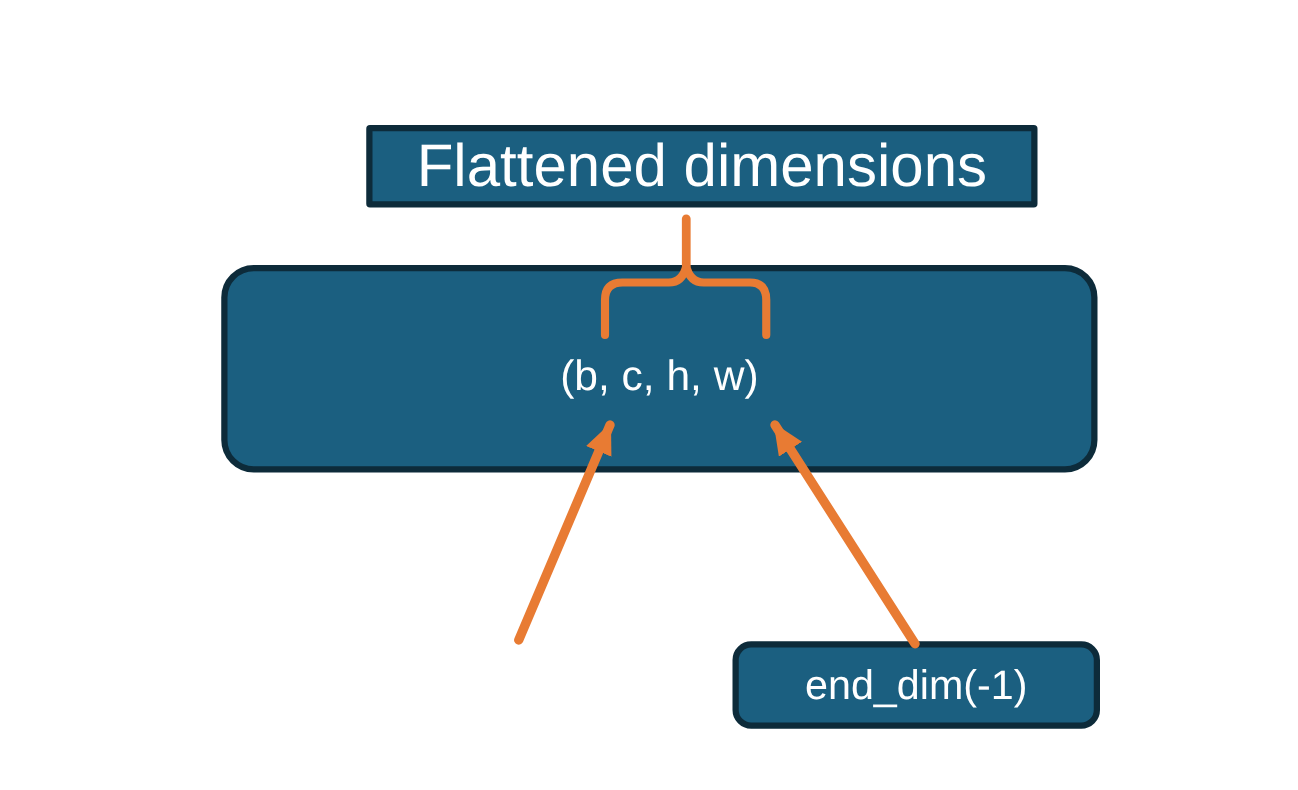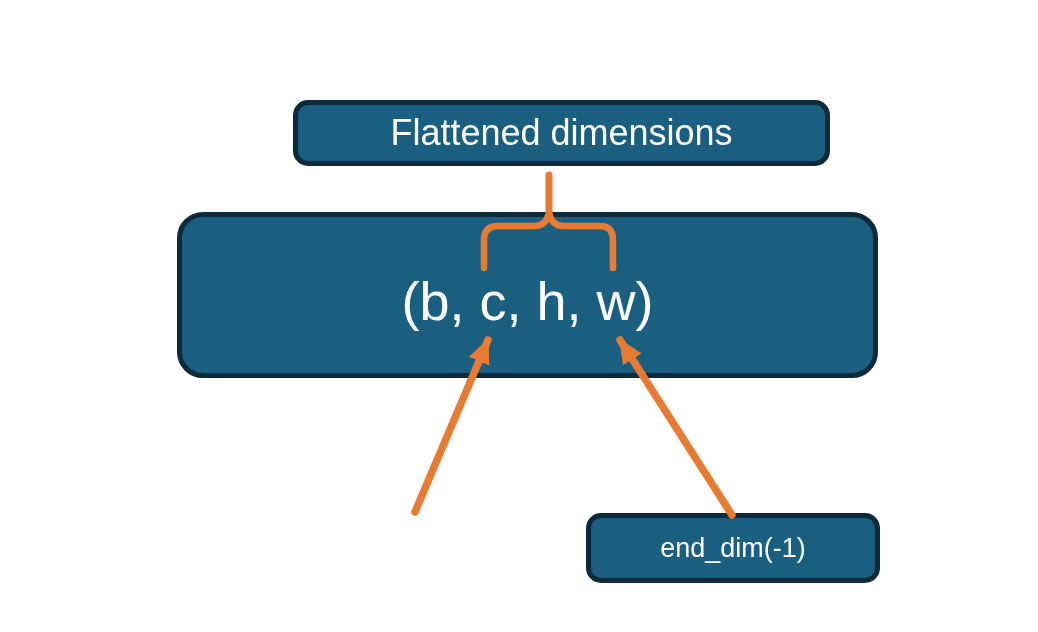--- a/index.html
+++ b/index.html
@@ -22,41 +22,41 @@
     border: 5px solid var(--box-border, #0D2B3A);
     color: var(--text, #ffffff);
     display: flex;
     align-items: center;
     justify-content: center;
     z-index: 1;
   }
   .title-box {
     left: 293px; top: 100px;
     width: 537px; height: 66px;
-    border-radius: 15px;
-    font-size: 36px;
+    border-radius: 3px;
+    font-size: 48px;
   }
   .tensor-box {
     left: 177px; top: 212px;
     width: 701px; height: 166px;
     border-radius: 26px;
-    font-size: 54px;
+    font-size: 34px;
     padding-top: 12px;
   }
   .start-box {
     left: 267px; top: 513px;
     width: 298px; height: 70px;
     border-radius: 15px;
     font-size: 33px;
   }
   .end-box {
     left: 586px; top: 513px;
     width: 294px; height: 70px;
     border-radius: 15px;
-    font-size: 27px;
+    font-size: 33px;
   }
   svg.connectors {
     position: absolute;
     left: 0; top: 0;
     width: 1038px;
     height: 632px;
     z-index: 3;
     pointer-events: none;
   }
   .orange-stroke {

